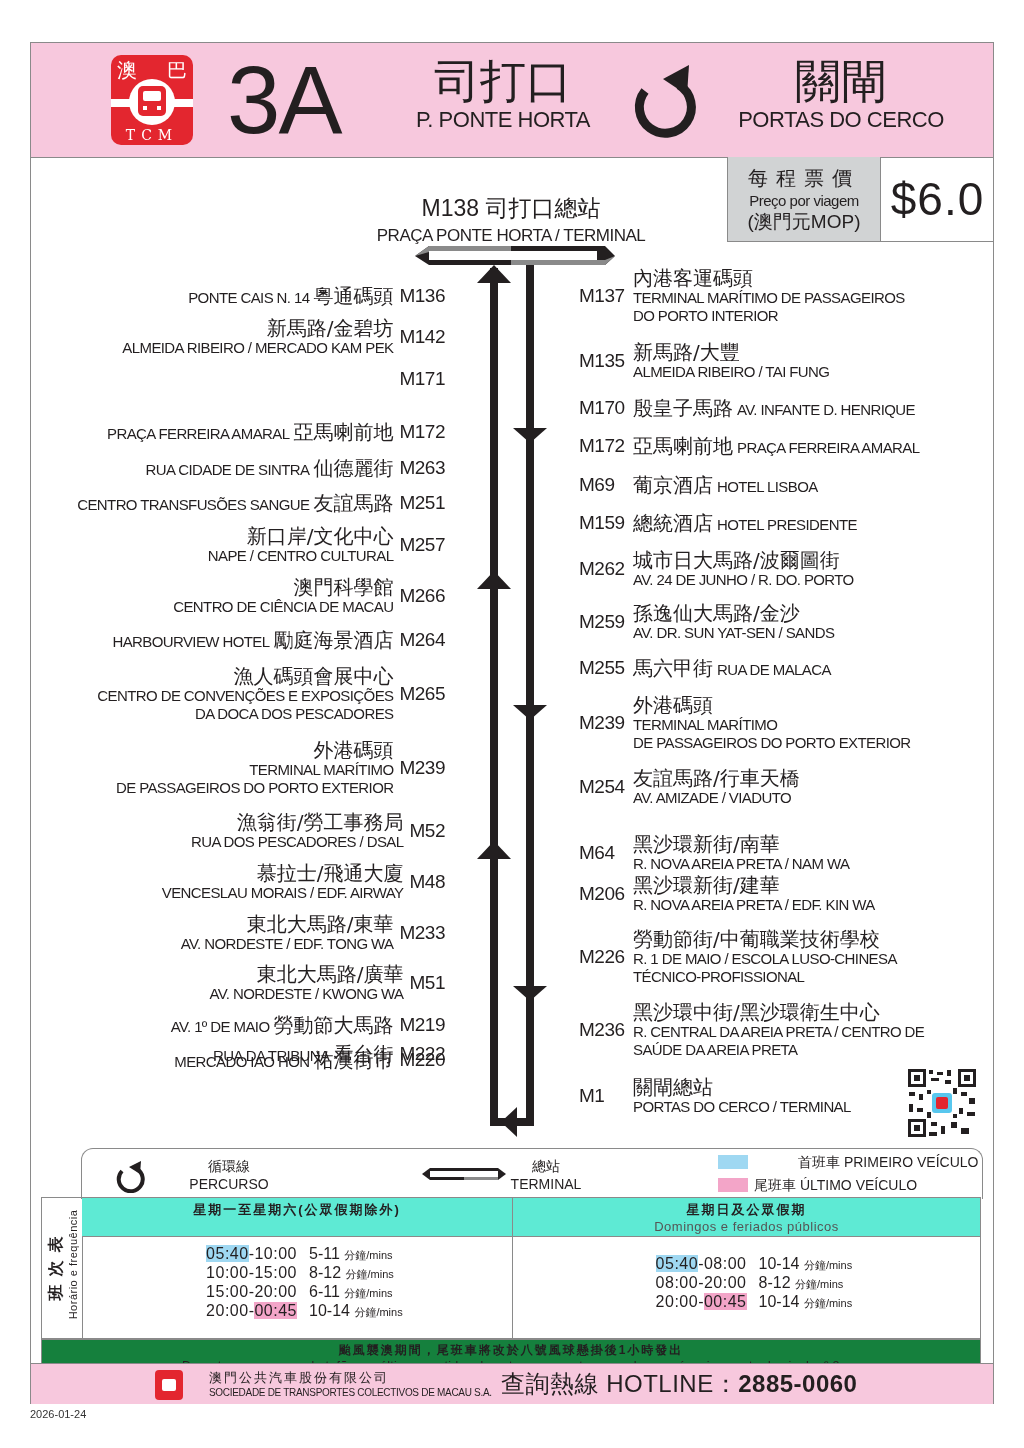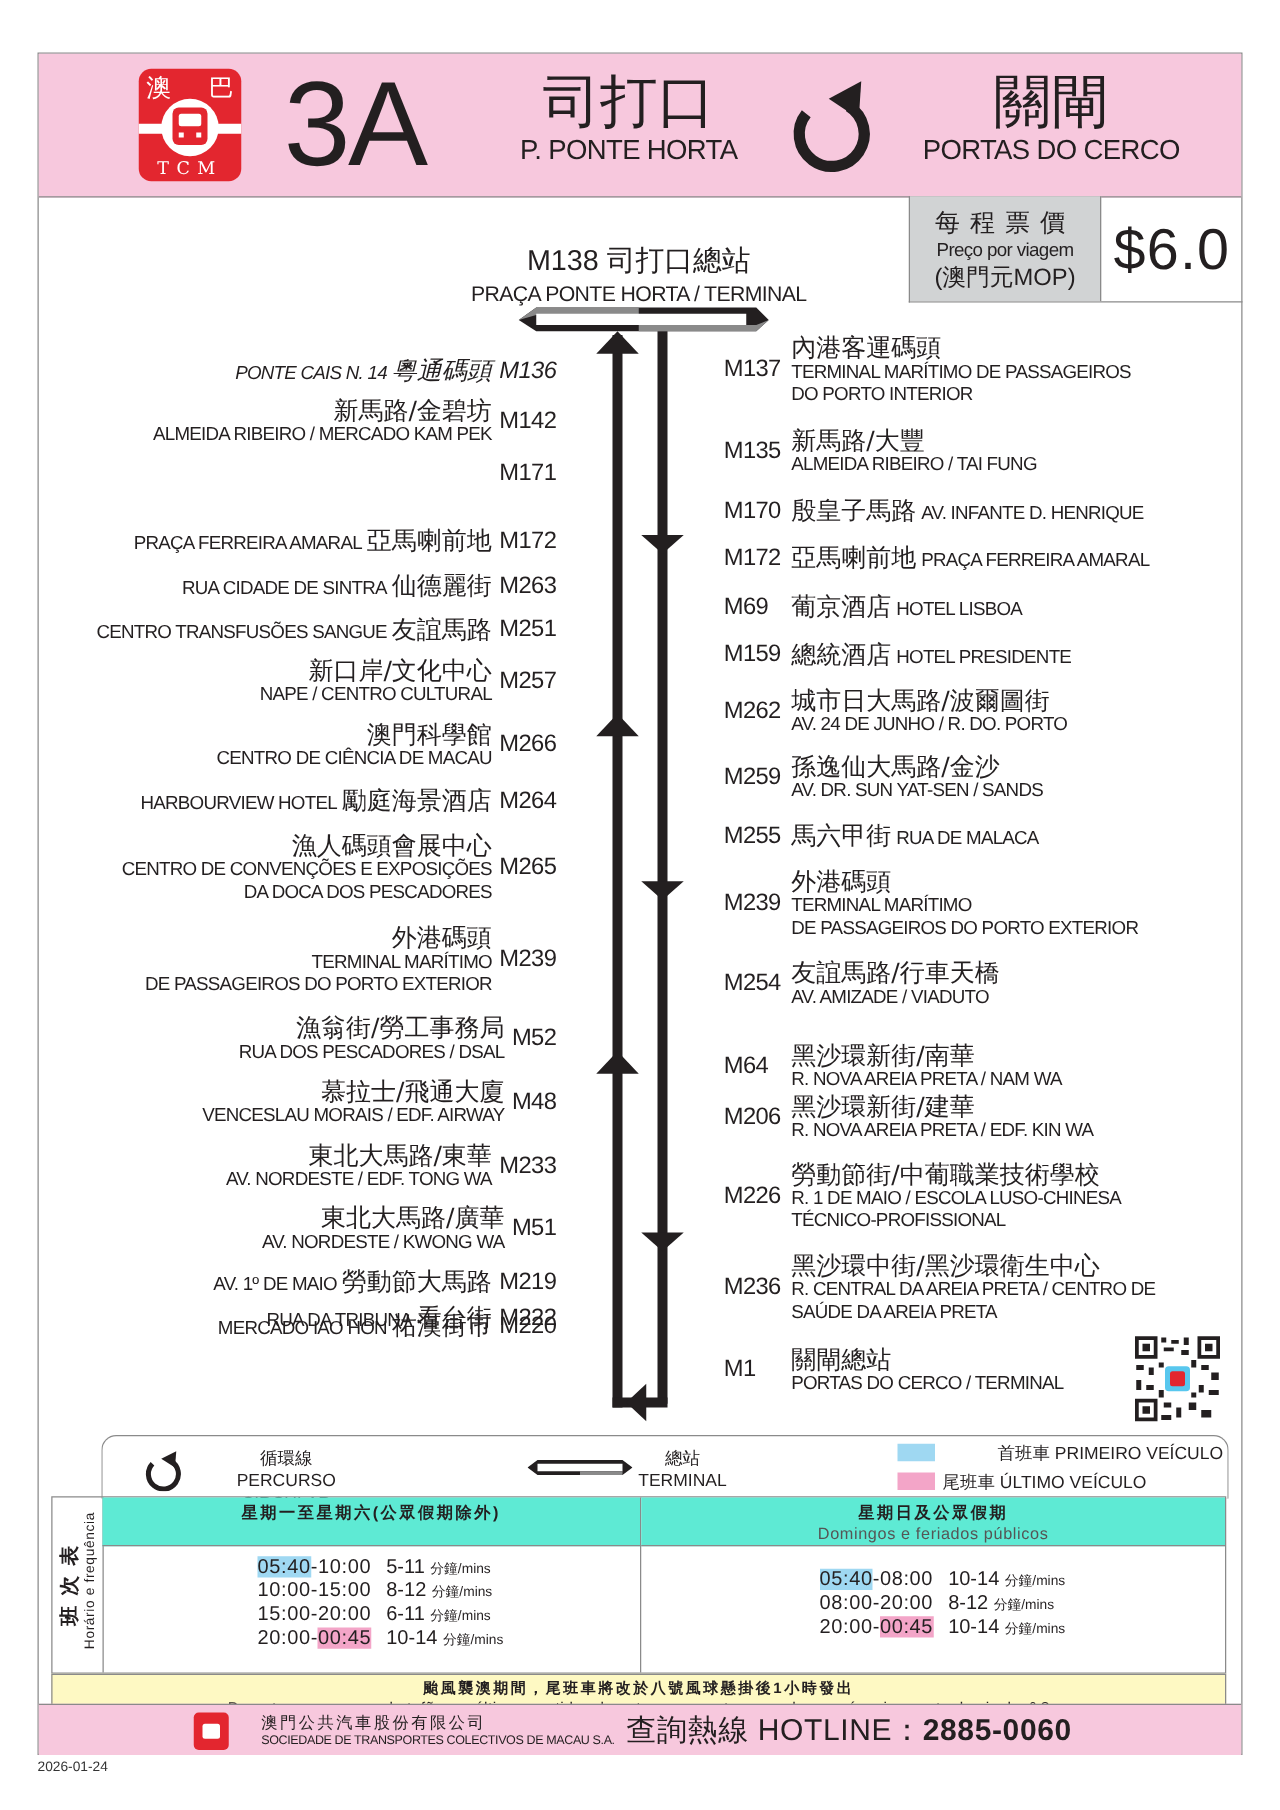--- a/index.html
+++ b/index.html
@@ -53,21 +53,21 @@
   .tt-col .head { height:38px; background:#5eead4; border-bottom:1px solid #8a8a8a; text-align:center; }
   .tt-col .head .cn { font-size:13px; font-weight:bold; letter-spacing:2px; padding-top:3px; }
   .tt-col .head .pt { font-size:13px; color:#555; letter-spacing:0.5px; }
   .tt-rows { position:absolute; top:46px; left:0; right:0; }
   .tt-row { display:flex; justify-content:center; height:19px; font-size:16px; line-height:19px; }
   .tt-row .time { width:110px; text-align:right; letter-spacing:0.5px; }
   .tt-row .freq { width:110px; text-align:left; padding-left:12px; box-sizing:border-box; }
   .tt-row .freq small { font-size:11px; }
   .hl-first { background:#9fd8f2; }
   .hl-last { background:#f3a5c8; }
-  .typhoon { position:absolute; left:10px; top:1296px; width:940px; height:36px; background:#fef9c3; border:1px solid #8a8a8a; box-sizing:border-box; text-align:center; }
+  .typhoon { position:absolute; left:10px; top:1296px; width:940px; height:36px; background:#15803d; border:1px solid #8a8a8a; box-sizing:border-box; text-align:center; }
   .typhoon .cn { font-size:12px; font-weight:bold; letter-spacing:2px; margin-top:2px; }
   .typhoon .pt { font-size:12.5px; letter-spacing:0.3px; }
   .footer { position:absolute; left:0; top:1320px; width:962px; height:40px; background:#f7c8dd; border-top:1px solid #8a8a8a; }
   .footer .mini-logo { position:absolute; left:124px; top:6px; width:28px; height:30px; background:#e3262f; border-radius:4px; }
   .footer .mini-logo::after { content:""; position:absolute; left:7px; top:9px; width:14px; height:12px; background:#fff; border-radius:2px; }
   .footer .company { position:absolute; left:178px; top:5px; }
   .footer .company .cn { font-size:13px; letter-spacing:2px; font-family:"DejaVu Serif", serif; }
   .footer .company .pt { font-size:10px; letter-spacing:-0.3px; }
   .footer .hotline { position:absolute; left:470px; top:4px; font-size:24px; letter-spacing:0.5px; }
   .footer .hotline b { font-weight:bold; }
@@ -132,21 +132,21 @@
     <rect x="495" y="222" width="8" height="858" fill="#231f20"></rect>
     <polygon points="482,385 499,400 516,385" fill="#231f20"></polygon>
     <polygon points="482,662 499,677 516,662" fill="#231f20"></polygon>
     <polygon points="482,943 499,958 516,943" fill="#231f20"></polygon>
 
     <rect x="459" y="1075" width="44" height="8" fill="#231f20"></rect>
     <polygon points="470,1079 486,1064 486,1094" fill="#231f20"></polygon>
   </svg>
 
   <div>
-    <div class="stop left" style="top:242px;font-style:italic;">
+    <div class="stop left" style="top:242px;">
       <div class="inline">
           <span class="pt">PONTE CAIS N. 14</span>
           <span class="cn">粵通碼頭</span>
         </div>
       <span class="code">M136</span>
     </div>
     <div class="stop left" style="top:274px;">
       <div class="names">
           <span class="cn">新馬路/金碧坊</span>
           <span class="pt">ALMEIDA RIBEIRO / MERCADO KAM PEK</span>

